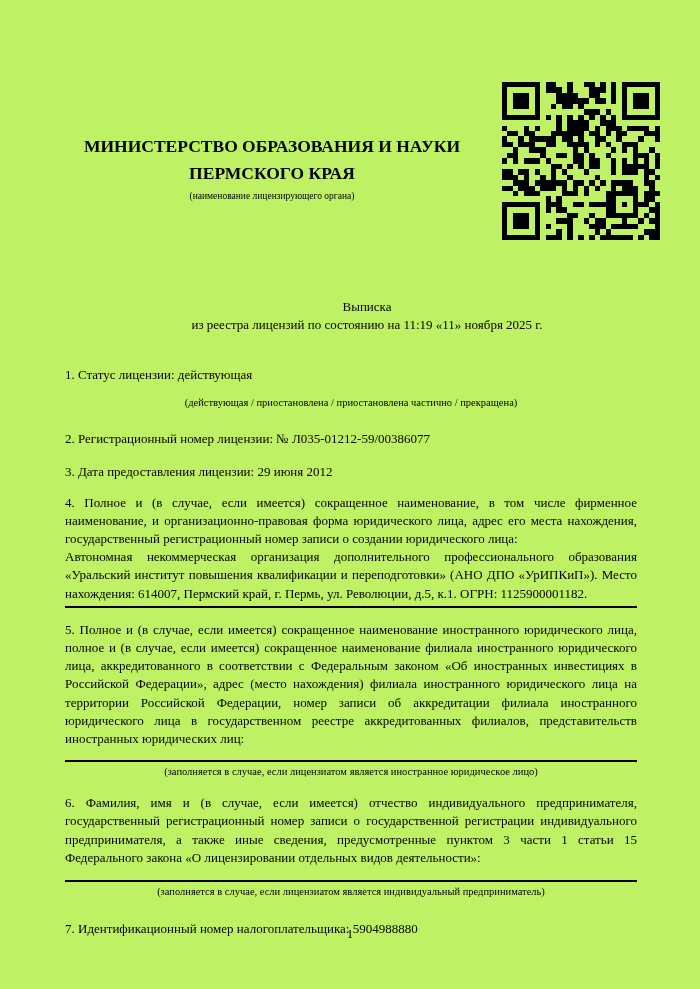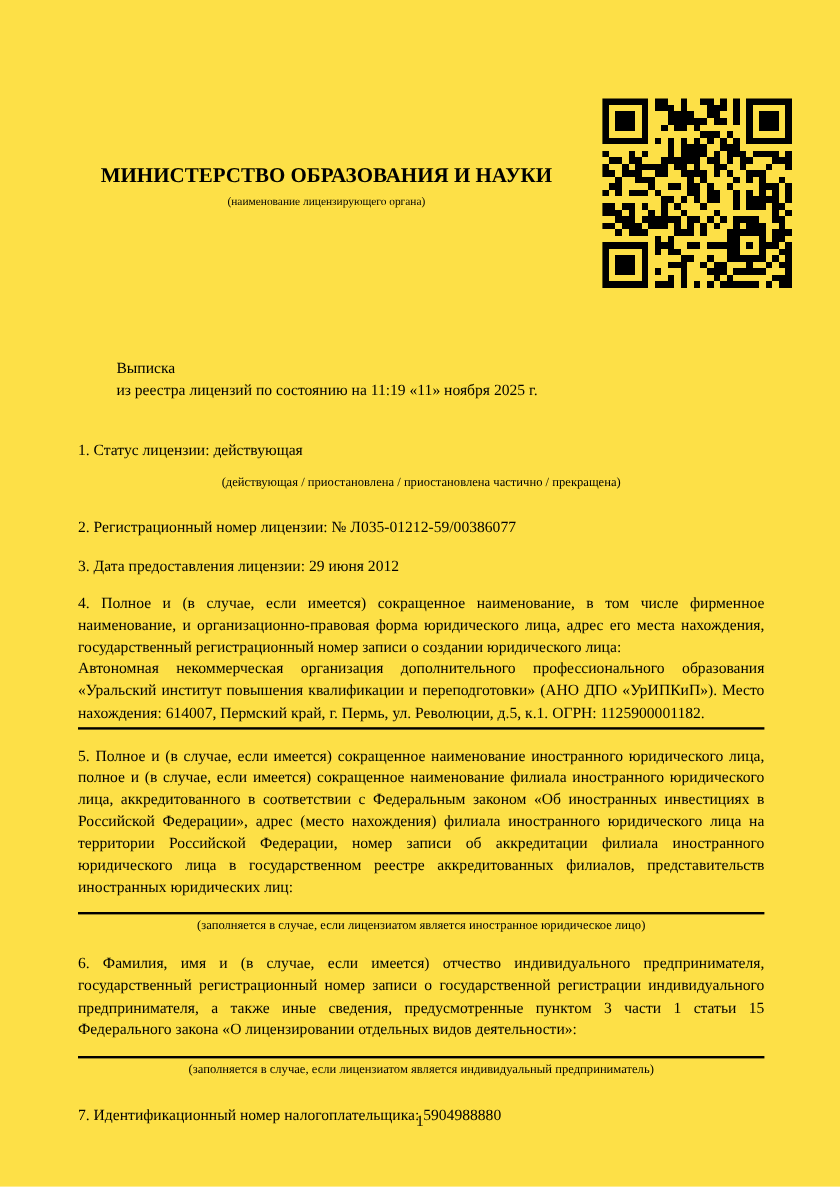--- a/index.html
+++ b/index.html
@@ -1,40 +1,40 @@
 <!DOCTYPE html>
 <html lang="ru"><head>
 <meta charset="utf-8">
 <style>
   * { margin:0; padding:0; box-sizing:border-box; }
   html, body { background:#ffffff; }
   .page {
     position:relative;
     width:700px; height:989px;
-    background:#fde047;
+    background:#bef264;
     color:#000000;
     font-family:"Liberation Serif","DejaVu Serif",serif;
     overflow:hidden;
   }
 
   
   .header {
     position:absolute; top:133px; left:60px; width:424px;
     text-align:center;
   }
   .authority-name { font-weight:bold; font-size:17.5px; line-height:27px; }
   .authority-caption { font-size:9.5px; margin-top:4px; }
 
   
   .qr-code { position:absolute; top:82px; left:502px; width:158px; height:158px; }
   .qr-code svg { display:block; width:100%; height:100%; }
 
   
   .content { position:absolute; top:298px; left:65px; width:572px; }
-  .doc-title { margin-left:32px; font-size:13px; line-height:18px; }
+  .doc-title { margin-left:32px; text-align:center; font-size:13px; line-height:18px; }
 
   .para { font-size:13px; line-height:18.2px; text-align:justify; text-align-last:left;font-family:Liberation Serif, serif; }
   .plain { text-align:left; }
   .small-caption { font-size:10.5px; line-height:13px; text-align:center; }
   .rule { border-top:2px solid #000; height:0; }
 
   .item-1 { margin-top:32px; }
   .item-1 .small-caption { margin-top:12px; }
   .item-2 { margin-top:21px; }
   .item-3 { margin-top:15px; }
@@ -54,20 +54,21 @@
     text-align:center; font-size:13px;
   }
 </style>
 </head>
 <body>
 
 <div class="page">
 
   <div class="header">
     <div class="authority-name">МИНИСТЕРСТВО ОБРАЗОВАНИЯ И НАУКИ</div>
+    <div class="authority-name">ПЕРМСКОГО КРАЯ</div>
     <div class="authority-caption">(наименование лицензирующего органа)</div>
   </div>
 
   <div class="qr-code" id="qr">
       <svg xmlns="http://www.w3.org/2000/svg" viewBox="0 0 29 29" shape-rendering="crispEdges" fill="#000000">
         <rect x="0" y="0" width="1" height="1"></rect>
         <rect x="1" y="0" width="1" height="1"></rect>
         <rect x="2" y="0" width="1" height="1"></rect>
         <rect x="3" y="0" width="1" height="1"></rect>
         <rect x="4" y="0" width="1" height="1"></rect>

